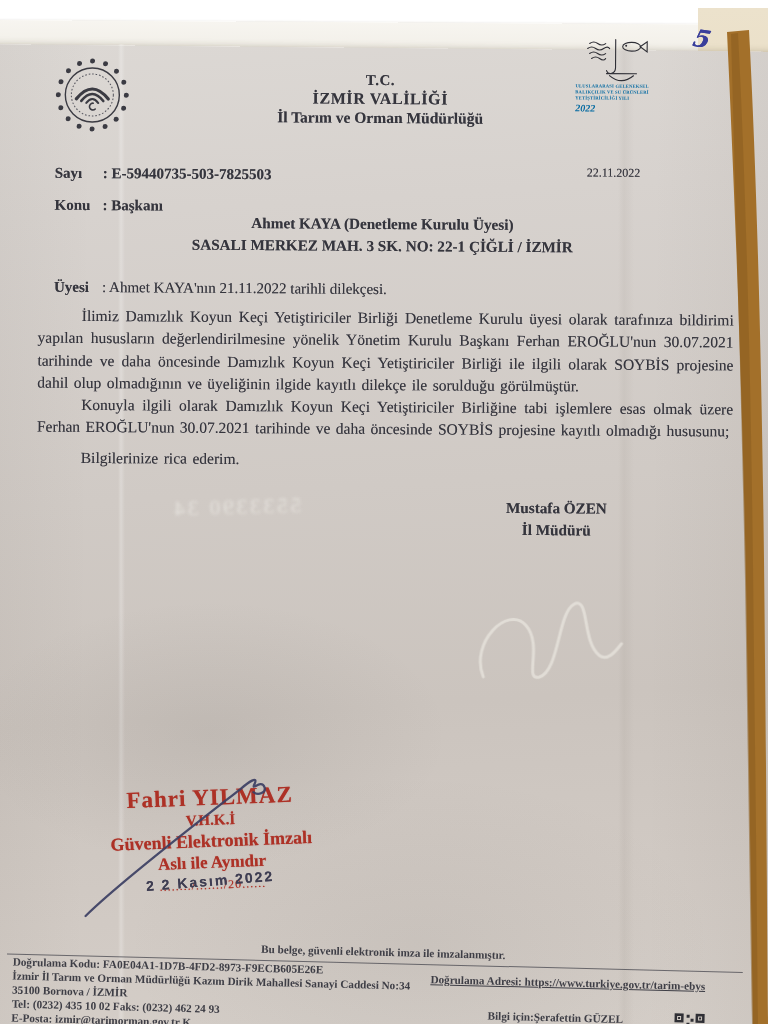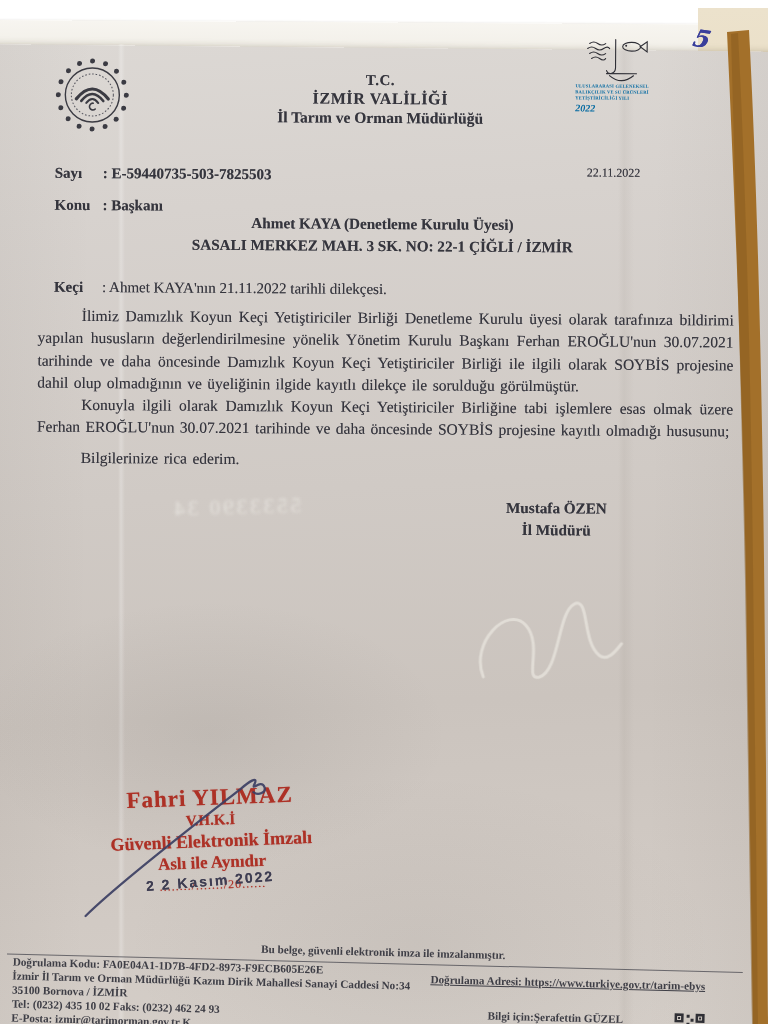--- a/index.html
+++ b/index.html
@@ -164,21 +164,21 @@
   </div>
   <div class="abs meta-row ink" style="left:56px;top:199px;">
     <span class="lbl">Konu</span>
     <span class="val">: Başkanı</span>
   </div>
 
   <div class="abs center-line ink" style="top:215px;font-weight:bold;">Ahmet KAYA (Denetleme Kurulu Üyesi)</div>
   <div class="abs center-line ink" style="top:237px;font-weight:bold;">SASALI MERKEZ MAH. 3 SK. NO: 22-1 ÇİĞLİ / İZMİR</div>
 
   <div class="abs meta-row ink" style="left:56px;top:281px;">
-    <span class="lbl">Keçi</span>
+    <span class="lbl">Üyesi</span>
     <span class="val normal">: Ahmet KAYA'nın 21.11.2022 tarihli dilekçesi.</span>
   </div>
 
   <div class="abs body-p ink" style="top:307px;">İlimiz Damızlık Koyun Keçi Yetiştiriciler Birliği Denetleme Kurulu üyesi olarak tarafınıza bildirimi yapılan hususların değerlendirilmesine yönelik Yönetim Kurulu Başkanı Ferhan EROĞLU'nun 30.07.2021 tarihinde ve daha öncesinde Damızlık Koyun Keçi Yetiştiriciler Birliği ile ilgili olarak SOYBİS projesine dahil olup olmadığının ve üyeliğinin ilgide kayıtlı dilekçe ile sorulduğu görülmüştür.</div>
   <div class="abs body-p ink" style="top:396px;">Konuyla ilgili olarak Damızlık Koyun Keçi Yetiştiriciler Birliğine tabi işlemlere esas olmak üzere Ferhan EROĞLU'nun 30.07.2021 tarihinde ve daha öncesinde SOYBİS projesine kayıtlı olmadığı hususunu;</div>
   <div class="abs body-p ink" style="top:449px;text-align:left;">Bilgilerinize rica ederim.</div>
 
   <div class="abs ghost" style="left:175px;top:496px;transform:scaleX(-1) rotate(2deg);">5533390 34</div>
 
   <div class="abs sig ink" style="left:440px;top:496px;">

